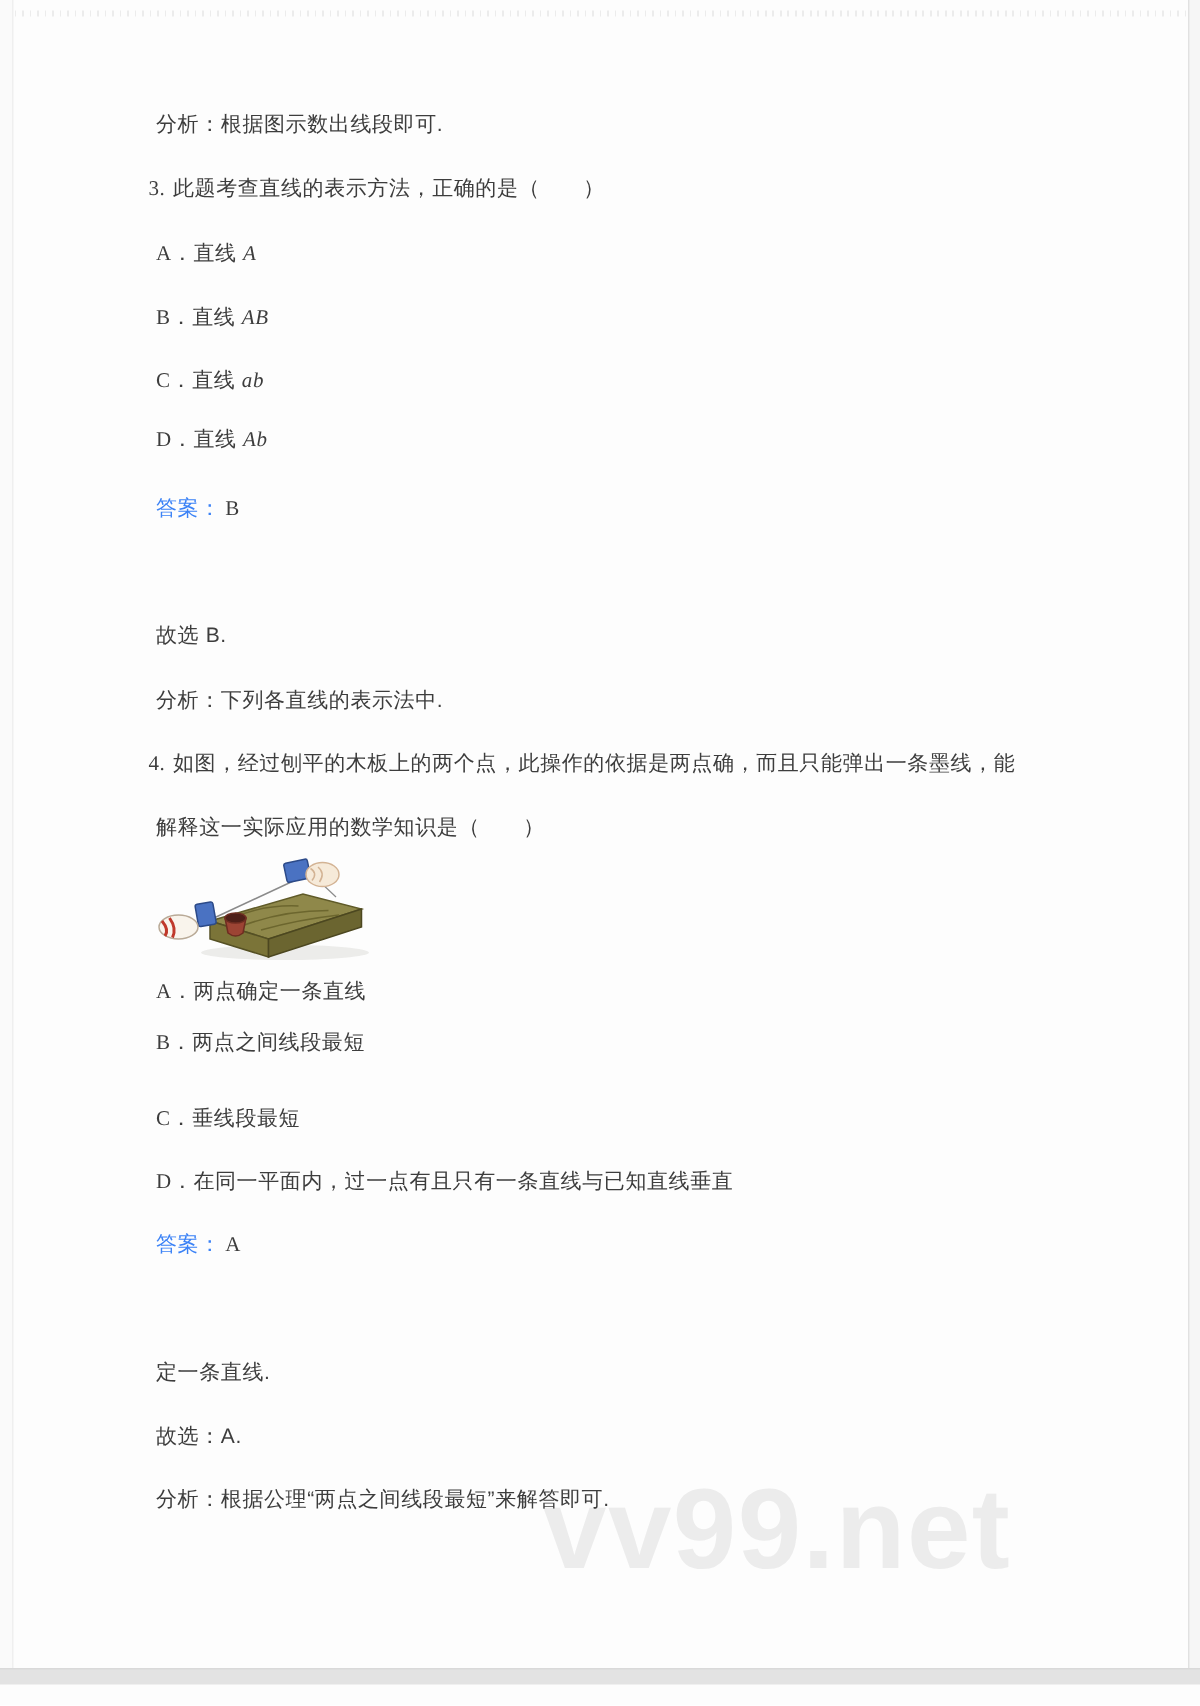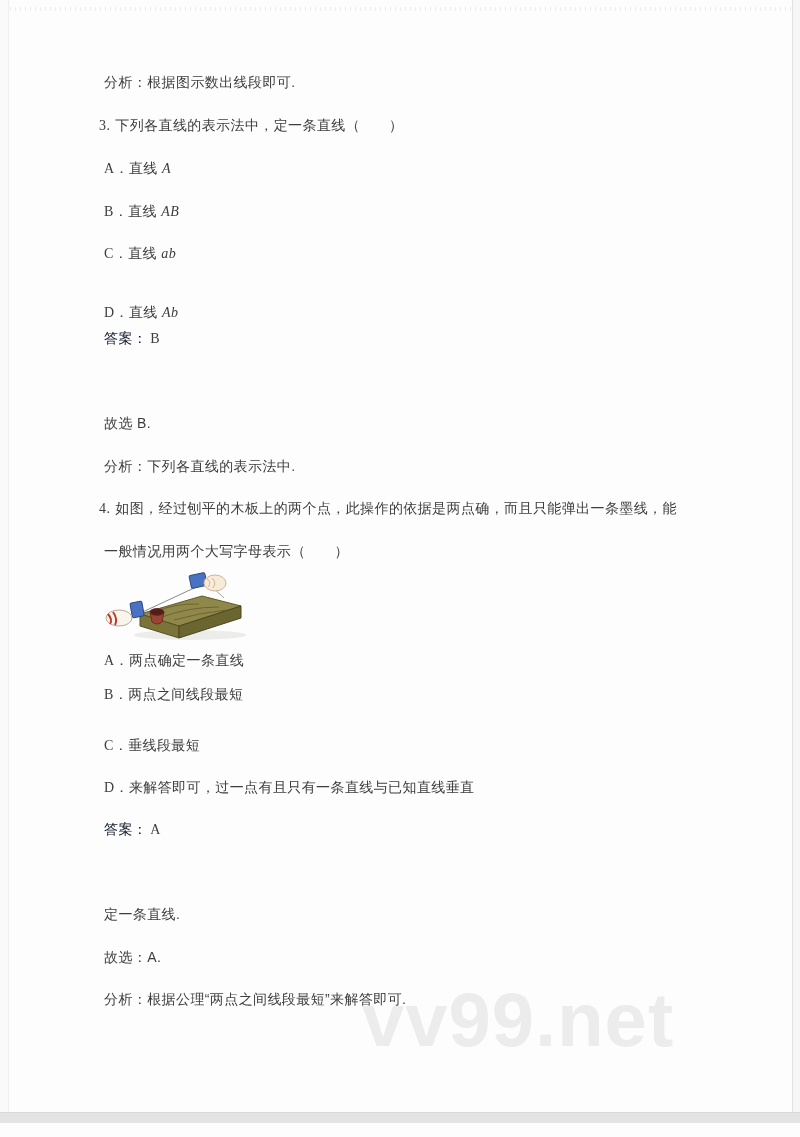--- a/index.html
+++ b/index.html
@@ -25,21 +25,21 @@
   }
   .ln{
     position:absolute;left:104px;
     font-size:14px;line-height:20px;white-space:nowrap;
     letter-spacing:0.4px;z-index:2;
   }
   .qln{left:99px;}
   .num{font-family:"Liberation Serif","DejaVu Serif",serif;margin-right:5px;}
   .serif{font-family:"Liberation Serif","DejaVu Serif",serif;}
   .math{font-family:"Liberation Serif","DejaVu Serif",serif;font-style:italic;}
-  .blue{color:#0f172a;}
+  .blue{color:#3b82f6;}
   .ans{margin-left:3px;}
   .figure{position:absolute;left:104px;top:572px;width:146px;height:73px;z-index:2;}
   .watermark{
     position:absolute;left:362px;top:976px;width:380px;
     font-size:76px;font-weight:bold;letter-spacing:1px;
     color:#ececec;z-index:1;white-space:nowrap;
   }
 </style>
 </head>
 <body>
@@ -52,49 +52,49 @@
   <div class="edge-right-strip"></div>
   <div class="edge-right-line"></div>
 
   <div class="watermark">vv99.net</div>
 
   <div class="ln" style="top:72px">
     <span>分析：根据图示数出线段即可.</span>
   </div>
 
   <div class="ln qln" style="top:115px">
-    <span class="num">3.</span><span>下列各直线的表示法中，定一条直线（　　）</span>
+    <span class="num">3.</span><span>此题考查直线的表示方法，正确的是（　　）</span>
   </div>
   <div class="ln" style="top:158px">
     <span class="serif">A．</span><span>直线 </span><span class="math">A</span>
   </div>
   <div class="ln" style="top:201px">
     <span class="serif">B．</span><span>直线 </span><span class="math">AB</span>
   </div>
   <div class="ln" style="top:243px">
     <span class="serif">C．</span><span>直线 </span><span class="math">ab</span>
   </div>
-  <div class="ln" style="top:302px">
+  <div class="ln" style="top:282px">
     <span class="serif">D．</span><span>直线 </span><span class="math">Ab</span>
   </div>
   <div class="ln" style="top:328px">
     <span class="blue">答案：</span><span class="serif ans">B</span>
   </div>
   <div class="ln" style="top:413px">
     <span>故选 B.</span>
   </div>
   <div class="ln" style="top:456px">
     <span>分析：下列各直线的表示法中.</span>
   </div>
 
   <div class="ln qln" style="top:498px">
     <span class="num">4.</span><span>如图，经过刨平的木板上的两个点，此操作的依据是两点确，而且只能弹出一条墨线，能</span>
   </div>
   <div class="ln" style="top:541px">
-    <span>一般情况用两个大写字母表示（　　）</span>
+    <span>解释这一实际应用的数学知识是（　　）</span>
   </div>
 
   <div class="figure">
     <svg width="146" height="73" viewBox="0 0 146 73">
 
       <ellipse cx="86" cy="63" rx="56" ry="5" fill="#ececea"></ellipse>
 
       <line x1="103" y1="10" x2="30" y2="44" stroke="#8a8a8a" stroke-width="1"></line>
       <line x1="103" y1="10" x2="120" y2="26" stroke="#8a8a8a" stroke-width="0.8"></line>
 
@@ -120,21 +120,21 @@
   <div class="ln" style="top:650px">
     <span class="serif">A．</span><span>两点确定一条直线</span>
   </div>
   <div class="ln" style="top:684px">
     <span class="serif">B．</span><span>两点之间线段最短</span>
   </div>
   <div class="ln" style="top:735px">
     <span class="serif">C．</span><span>垂线段最短</span>
   </div>
   <div class="ln" style="top:777px">
-    <span class="serif">D．</span><span>来解答即可，过一点有且只有一条直线与已知直线垂直</span>
+    <span class="serif">D．</span><span>在同一平面内，过一点有且只有一条直线与已知直线垂直</span>
   </div>
   <div class="ln" style="top:819px">
     <span class="blue">答案：</span><span class="serif ans">A</span>
   </div>
   <div class="ln" style="top:904px">
     <span>定一条直线.</span>
   </div>
   <div class="ln" style="top:947px">
     <span>故选：A.</span>
   </div>

